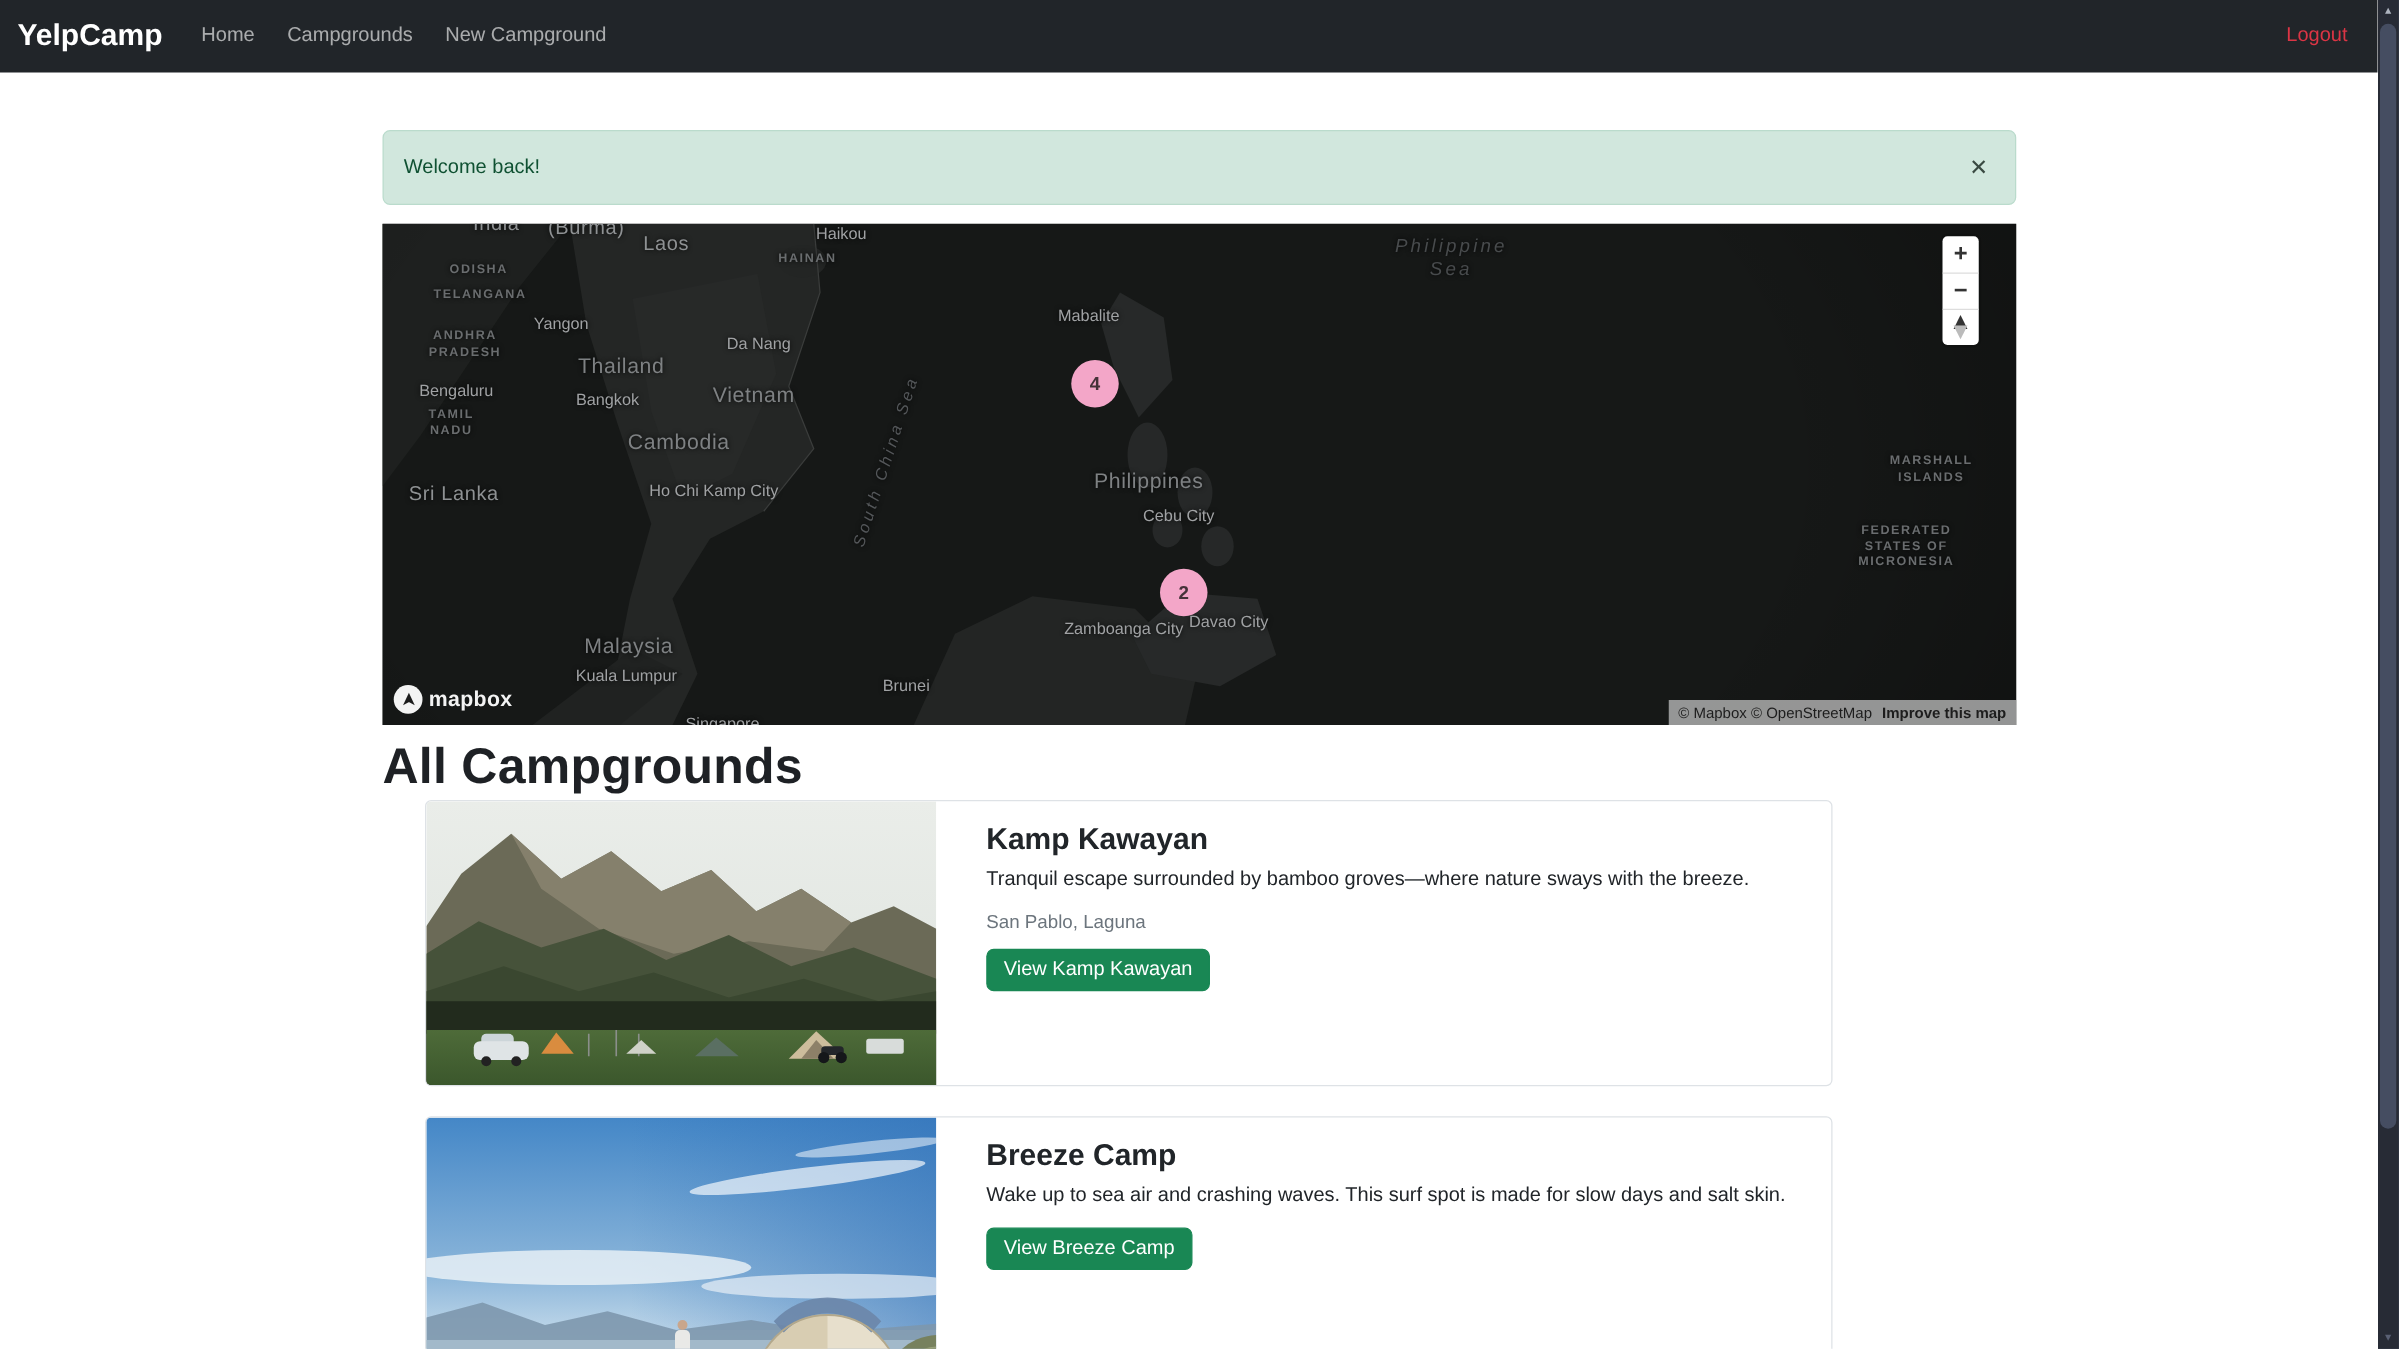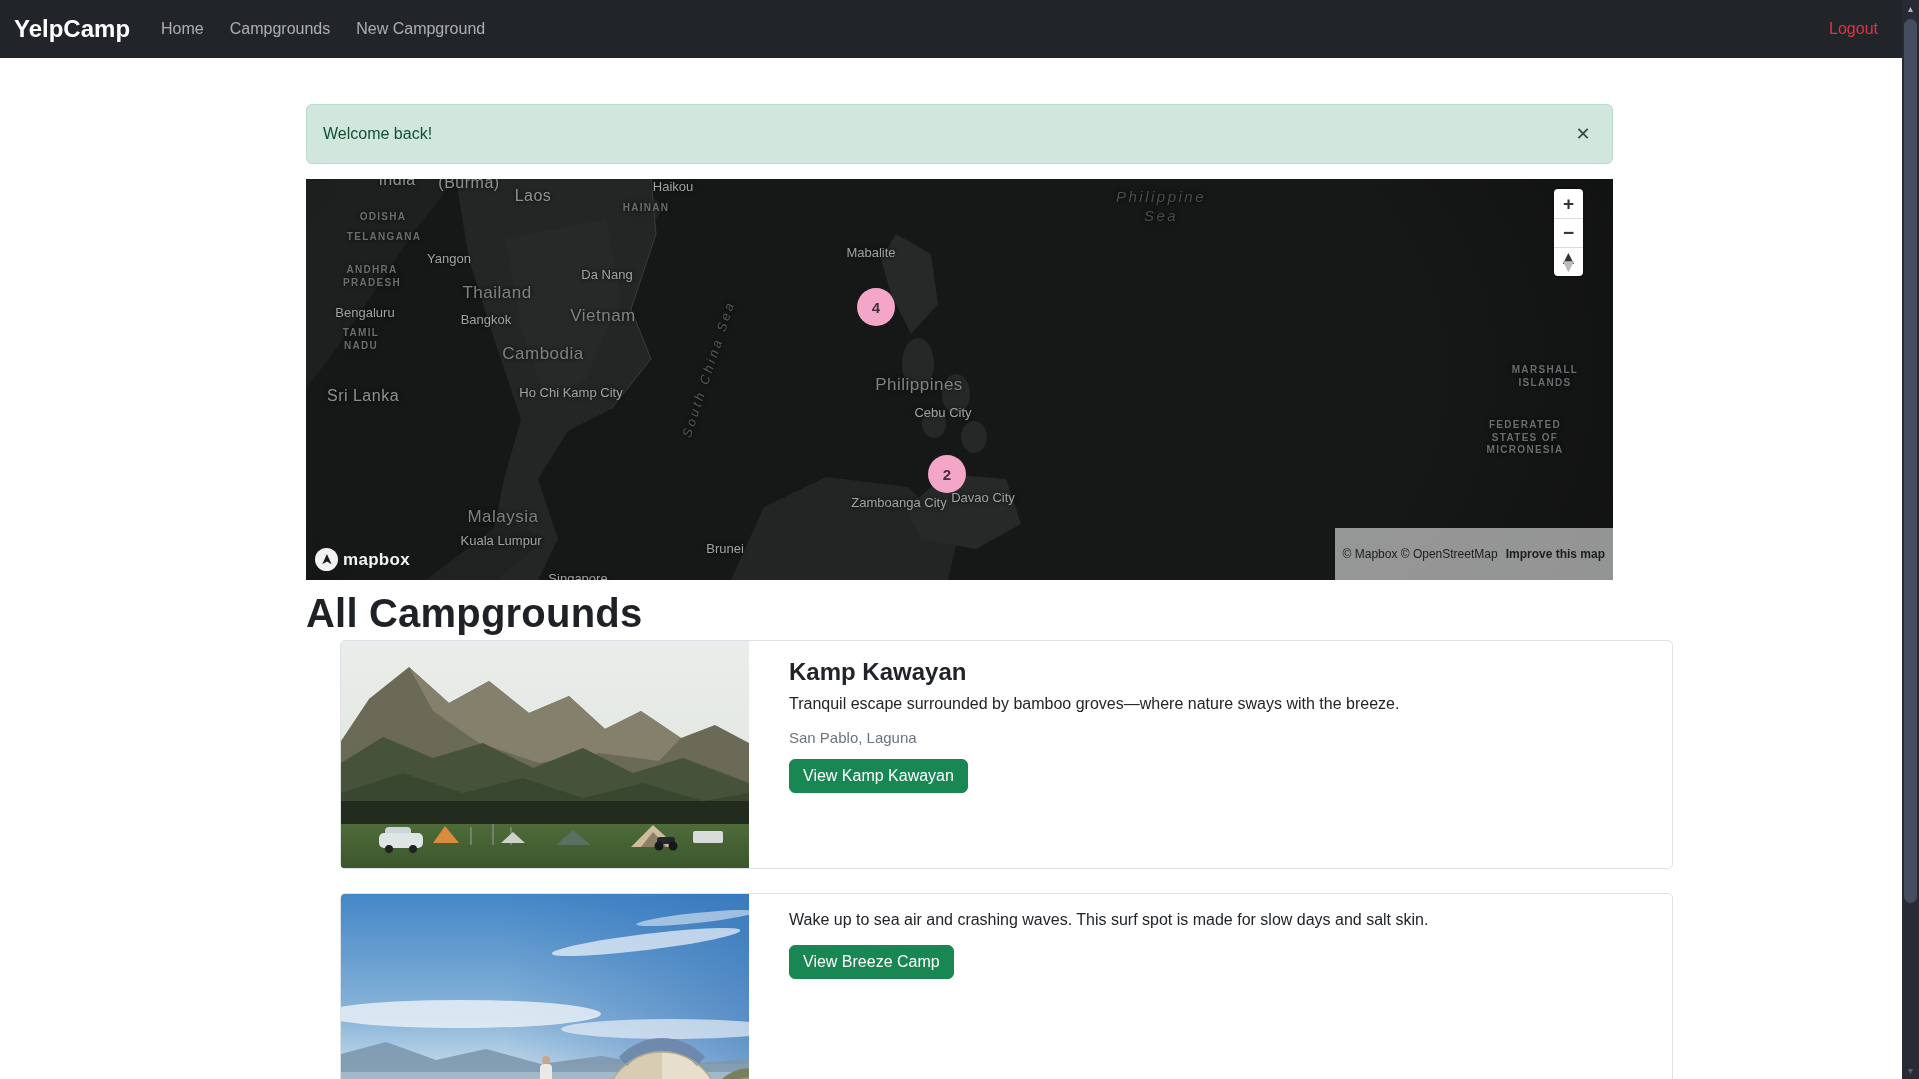--- a/index.html
+++ b/index.html
@@ -60,26 +60,26 @@
                    font-size:19px; font-weight:700; color:#333; cursor:pointer; }
   .map-ctrl .btn + .btn { border-top:1px solid #ddd; }
   .compass { flex-direction:column; line-height:8px; font-size:11px; }
   .compass .n { color:#333; } .compass .s { color:#bbb; }
   .mb-logo { position:absolute; left:9px; bottom:9px; display:flex; align-items:center; gap:5px; cursor:pointer; }
   .mb-circle { width:23px; height:23px; border-radius:50%; background:#fff; opacity:.95;
                display:flex; align-items:center; justify-content:center;
                color:#1c1c1c; font-size:13px; font-weight:700; }
   .mb-word { color:#fff; font-size:17px; font-weight:700; letter-spacing:.3px; opacity:.95; }
   .attrib { position:absolute; right:0; bottom:0; background:rgba(255,255,255,.55);
-            padding:19px 8px; font-size:12px; color:#1d1d1d; }
+            padding:3px 8px; font-size:12px; color:#1d1d1d; }
   .attrib .improve { font-weight:700; margin-left:8px; cursor:pointer; }
 
   
   h1.page-heading { margin:11px 0 4px 0; font-size:40px; font-weight:600; color:#1e2125; letter-spacing:.2px; }
-  .card { margin-left:34px; width:1333px; background:#fff; border:1px solid #dee2e6;
+  .card { margin-left:34px; width:1126px; background:#fff; border:1px solid #dee2e6;
           border-radius:5px; display:flex; margin-bottom:24px; overflow:hidden; }
   .card-img { width:408px; flex:0 0 408px; position:relative; }
   .card-img svg { display:block; width:408px; }
   .card-body { flex:1; padding:17px 16px 16px 40px; }
   .card-title { font-size:24px; font-weight:600; color:#212529; margin-bottom:9px; }
   .card-text { font-size:16px; color:#212529; margin-bottom:16px; }
   .card-loc { font-size:15px; color:#6c757d; margin-bottom:13px; }
   .btn-view { display:inline-block; background:#198754; border:1px solid #198754; color:#fff;
               font-size:16px; padding:7px 13px; border-radius:6px; cursor:pointer;
               font-family:"Liberation Sans",sans-serif; }
@@ -295,18 +295,19 @@
         <path d="M366,216 A44,44 0 0 1 408,174 L408,216 Z" fill="#77815e"></path>
         <path d="M374,216 A36,36 0 0 1 408,184" fill="none" stroke="#98a07a" stroke-width="1.5"></path>
 
         <rect x="242" y="206" width="9" height="8" rx="1" fill="#c0392b"></rect>
         <circle cx="256" cy="210" r="4" fill="#eceff0"></circle>
         <ellipse cx="225" cy="218" rx="13" ry="5" fill="#2e2e2e"></ellipse>
         <rect x="262" y="204" width="7" height="9" fill="#d8dadc"></rect>
       </svg>
     </div>
     <div class="card-body">
+      <div class="card-title">Breeze Camp</div>
       <p class="card-text">Wake up to sea air and crashing waves. This surf spot is made for slow days and salt skin.</p>
       <button class="btn-view">View Breeze Camp</button>
     </div>
   </div>
 
 </main>
 
 </body></html>

